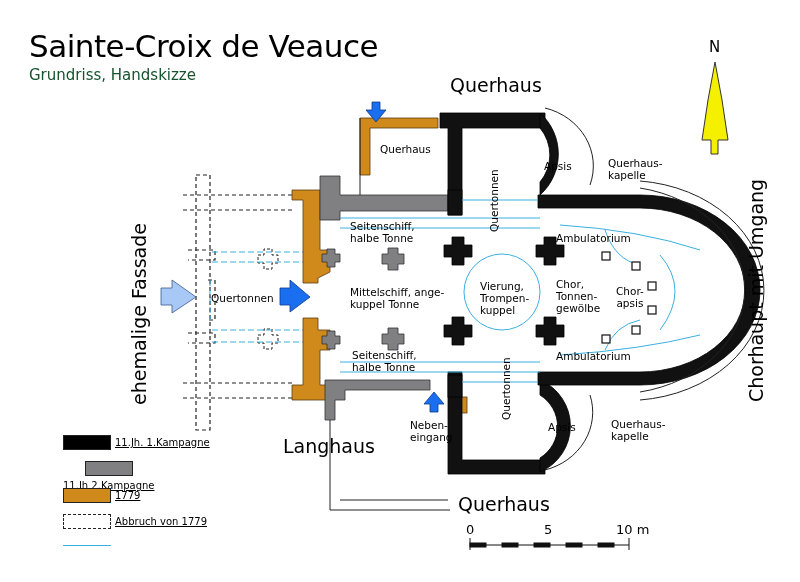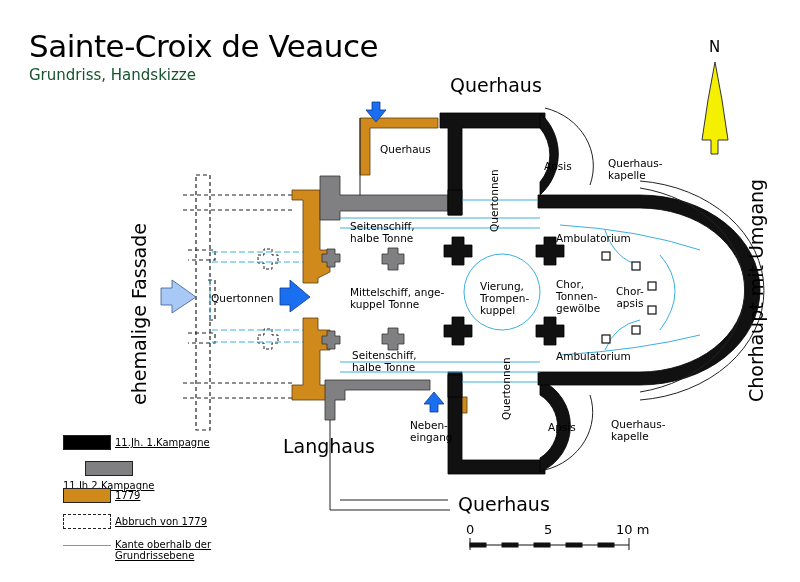--- a/index.html
+++ b/index.html
@@ -206,22 +206,18 @@
   <div class="legend-row" style="top:488px;">
     <div class="swatch" style="background:#d08a1c;"></div>
     <span class="legtxt">1779</span>
   </div>
   <div class="legend-row" style="top:514px;">
     <div class="swatch" style="background:#fff;border-style:dashed;"></div>
     <span class="legtxt">Abbruch von 1779</span>
   </div>
   <div class="legend-row" style="top:539px;align-items:flex-start;">
     <div style="width:48px;height:1px;background:#3ab0e0;margin-top:6px;"></div>
-    <div class="legtxt">
-      <div>Kante oberhalb der</div>
-      <div>Grundrissebene</div>
-    </div>
   </div>
 </div>
 
 <div class="abs" style="left:466px;top:522px;font-size:13px;">0</div>
 <div class="abs" style="left:544px;top:522px;font-size:13px;">5</div>
 <div class="abs" style="left:616px;top:522px;font-size:13px;">10 m</div>
 
 </body></html>

